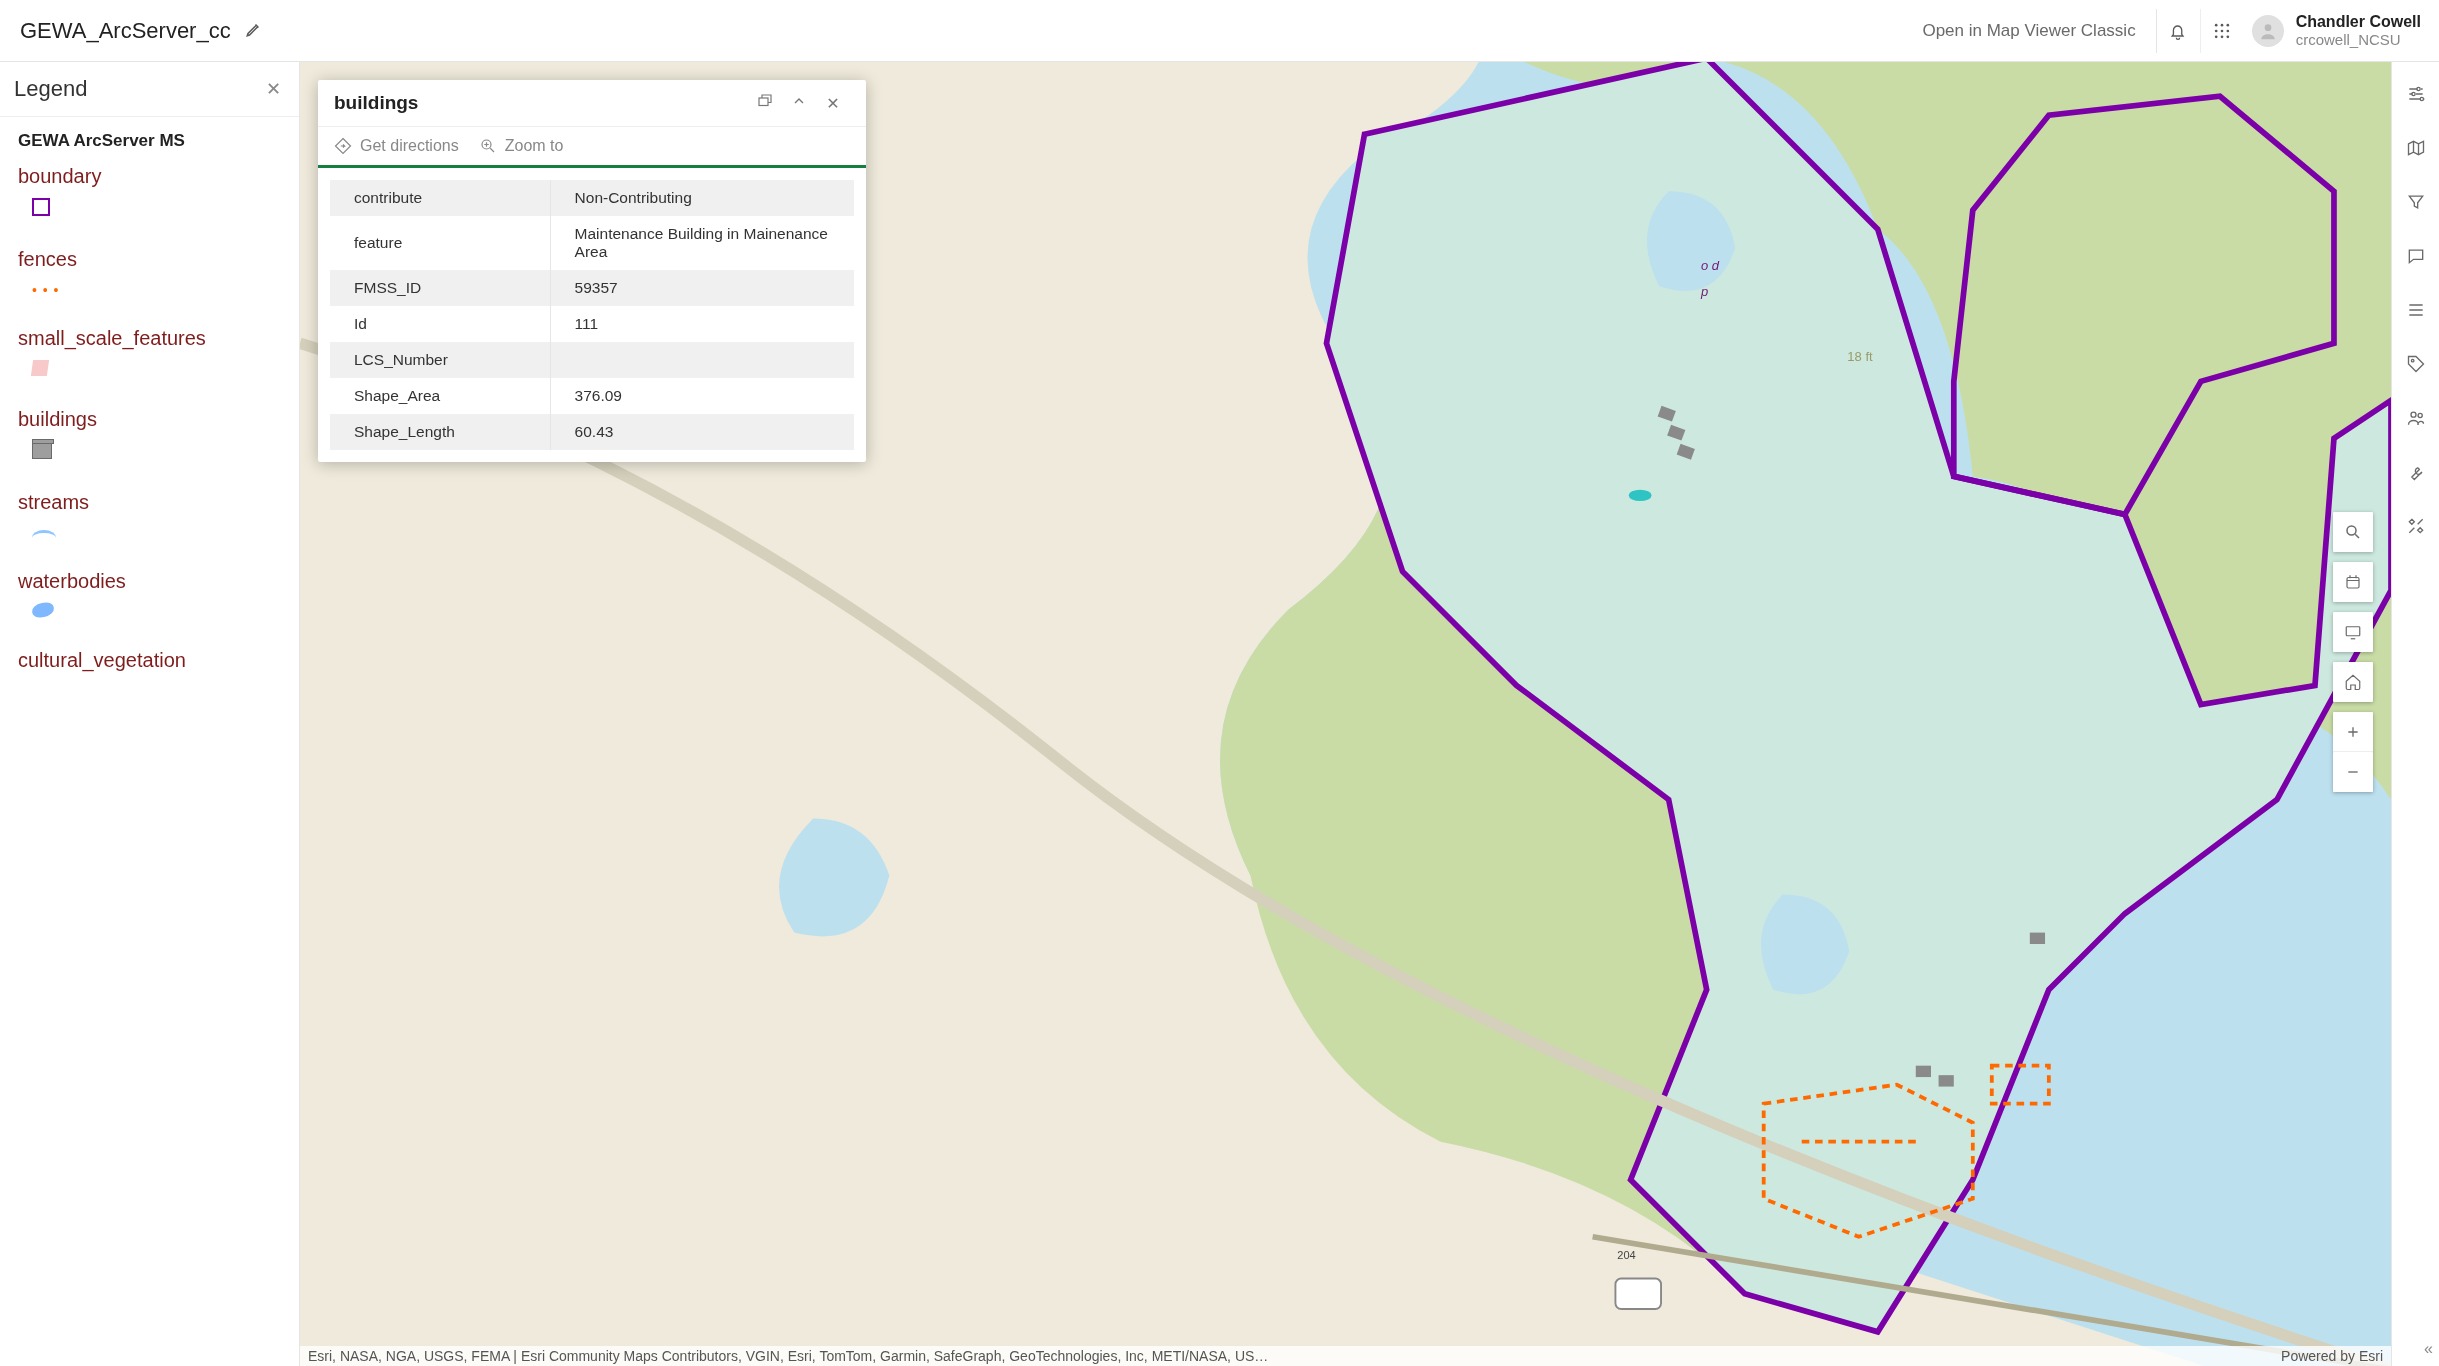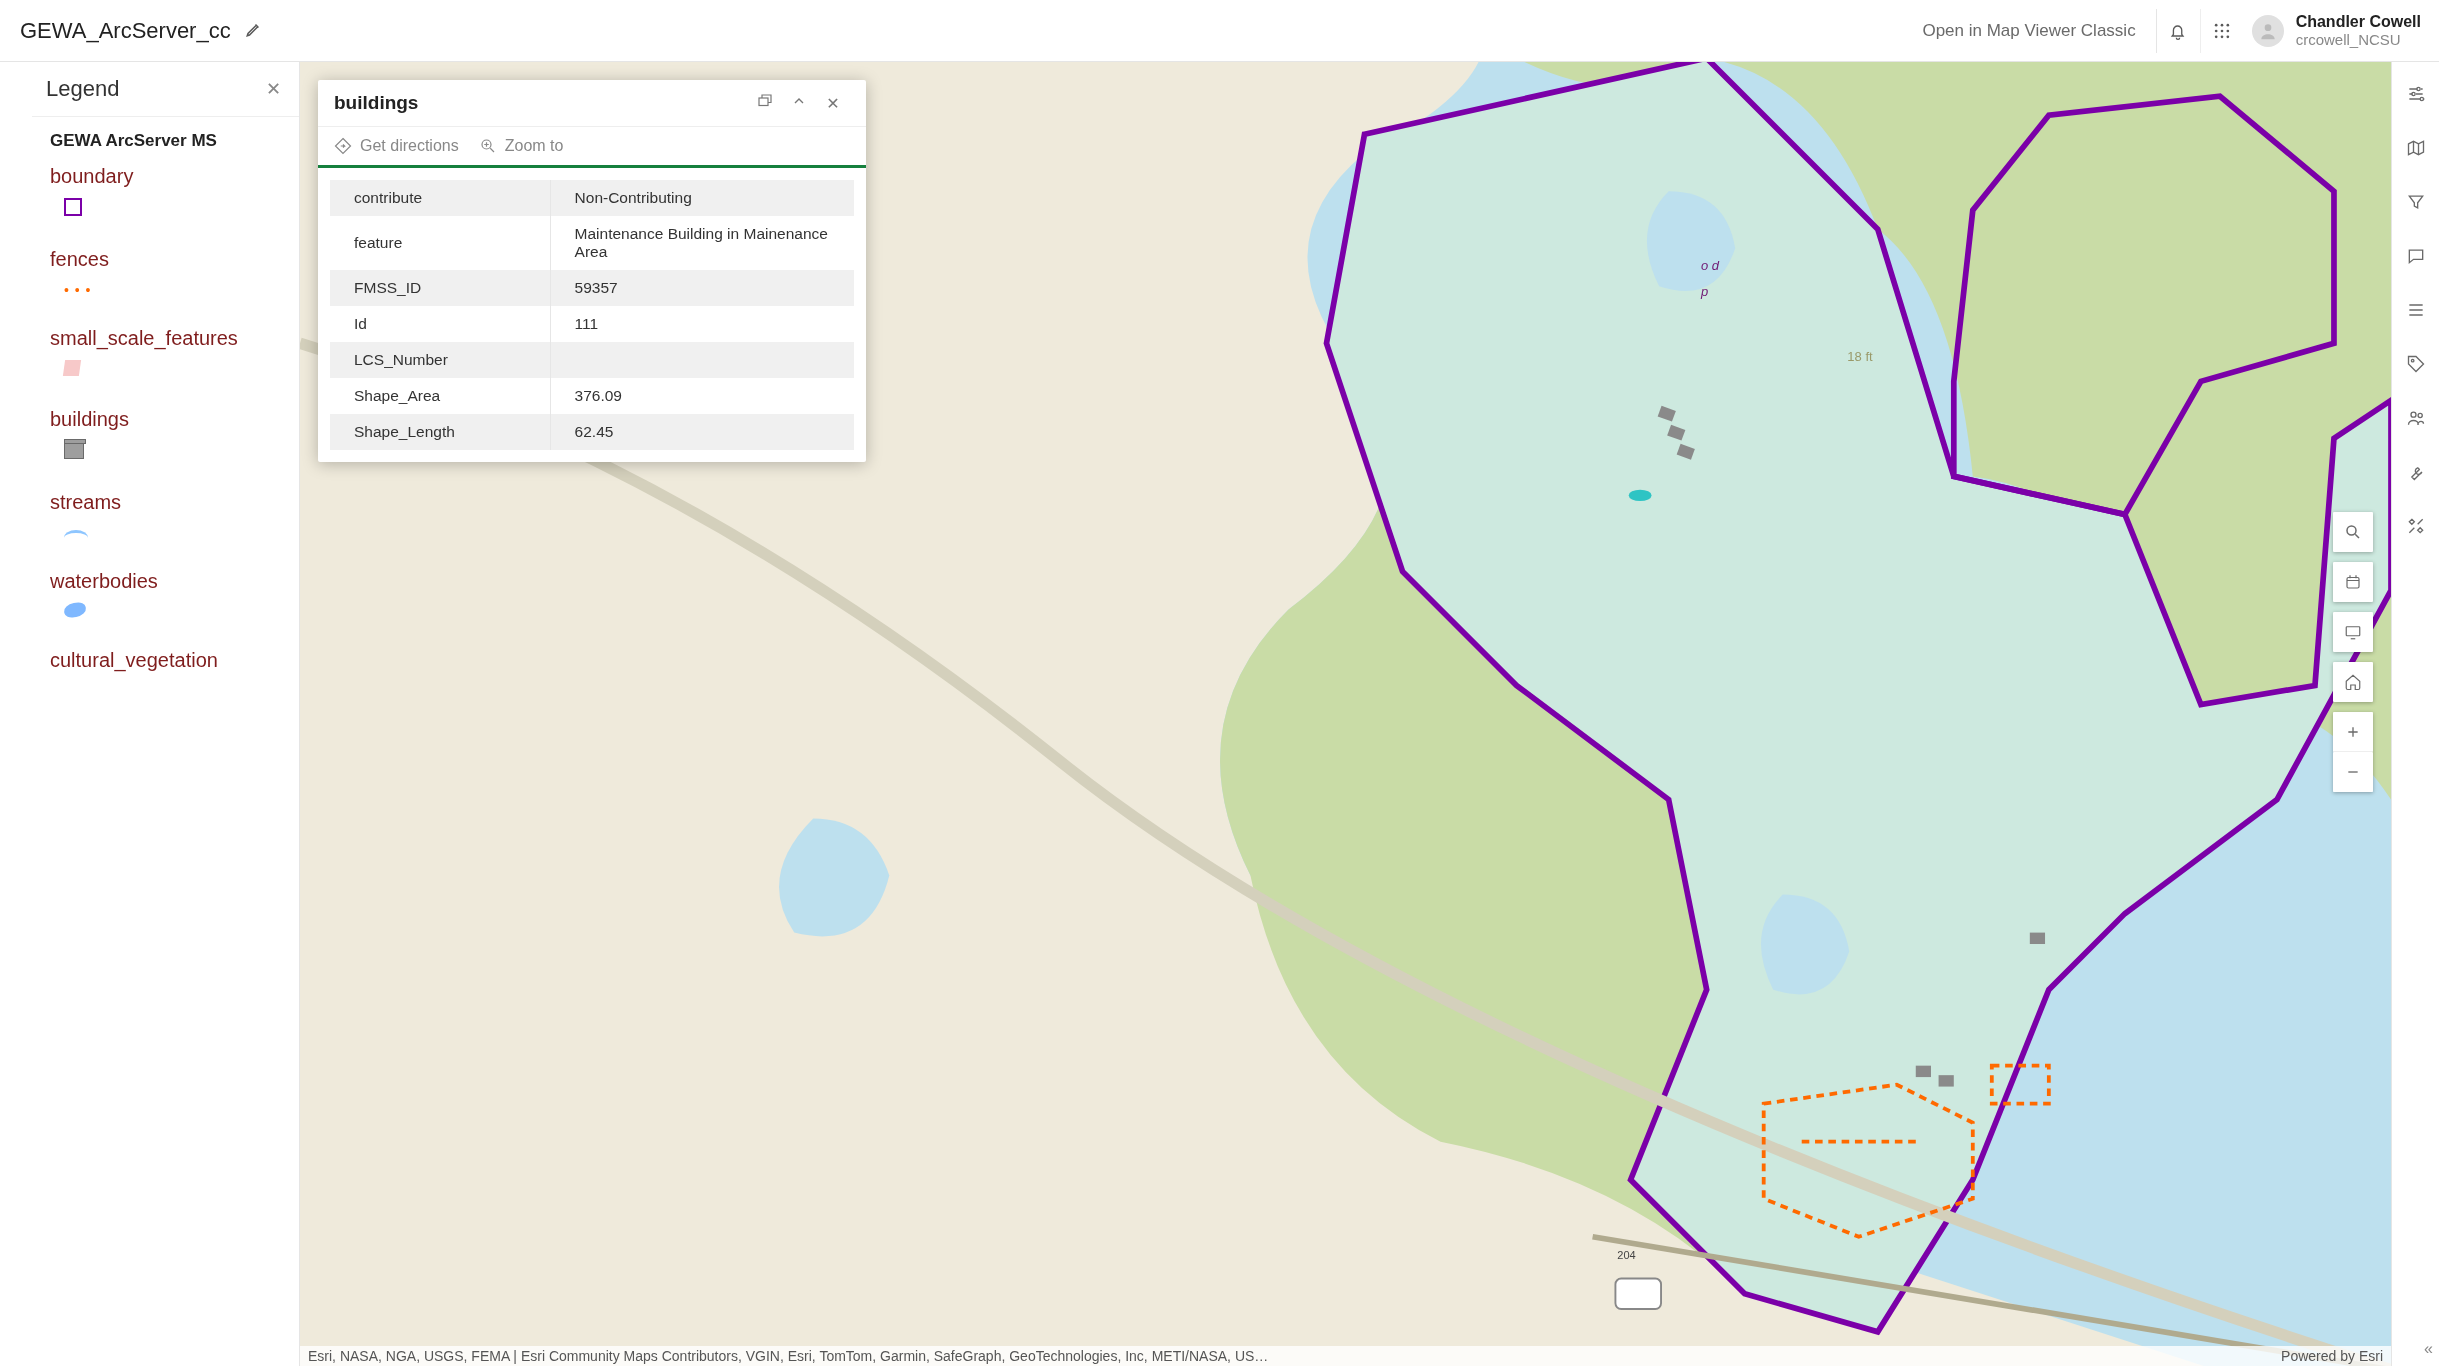--- a/index.html
+++ b/index.html
@@ -17,21 +17,21 @@
 .header .user { display: flex; align-items: center; margin-left: 8px; cursor: pointer; }
 .header .avatar { width: 32px; height: 32px; border-radius: 50%; background: #e0e0e0; margin-right: 12px; display:flex;align-items:center;justify-content:center;color:#bbb; }
 .header .userblock .uname { font-size: 16px; font-weight: 600; color: #222; }
 .header .userblock .ulogin { font-size: 15px; color: #888; }
 .pencil { cursor:pointer; color:#595959; }
 
 
 .body { flex: 1; display: flex; min-height: 0; }
 
 
-.sidebar { width: 300px; border-right: 1px solid #e5e5e5; background: #fff; display: flex; flex-direction: column; padding-left: 32px; }
+.sidebar { width: 300px; border-right: 1px solid #e5e5e5; background: #fff; display: flex; flex-direction: column; }
 .sidebar .panelhead { display: flex; align-items: center; justify-content: space-between; padding: 14px 18px 14px 14px; border-bottom: 1px solid #eee; }
 .sidebar .panelhead .ptitle { font-size: 22px; color: #333; }
 .sidebar .panelhead .close { cursor: pointer; color: #888; font-size: 18px; }
 .sidebar .panelbody { padding: 14px 18px; overflow-y: auto; flex:1; }
 .sidebar .groupname { font-weight: 700; font-size: 17px; color: #222; margin-bottom: 14px; }
 .legenditem { margin-bottom: 28px; }
 .legenditem .label { font-size: 20px; color: #7f1d1d; margin-bottom: 10px; display:block; }
 .swatch { display: inline-block; margin-left: 14px; }
 .sw-boundary { width: 18px; height: 18px; border: 2px solid #7b00a8; background: transparent; }
 .sw-fences { color: #ff6a00; font-size: 14px; letter-spacing: 1px; }
@@ -246,21 +246,21 @@
                 <tr>
                   <td>LCS_Number</td>
                   <td></td>
                 </tr>
                 <tr>
                   <td>Shape_Area</td>
                   <td>376.09</td>
                 </tr>
                 <tr>
                   <td>Shape_Length</td>
-                  <td>62.45</td>
+                  <td>60.43</td>
                 </tr>
               </tbody>
             </table>
         </div>
       </div>
 
       <div class="maptools">
         <div class="mtbtn">
             <svg width="18" height="18" viewBox="0 0 24 24" fill="none" stroke="currentColor" stroke-width="2">
               <circle cx="10" cy="10" r="6"></circle>

